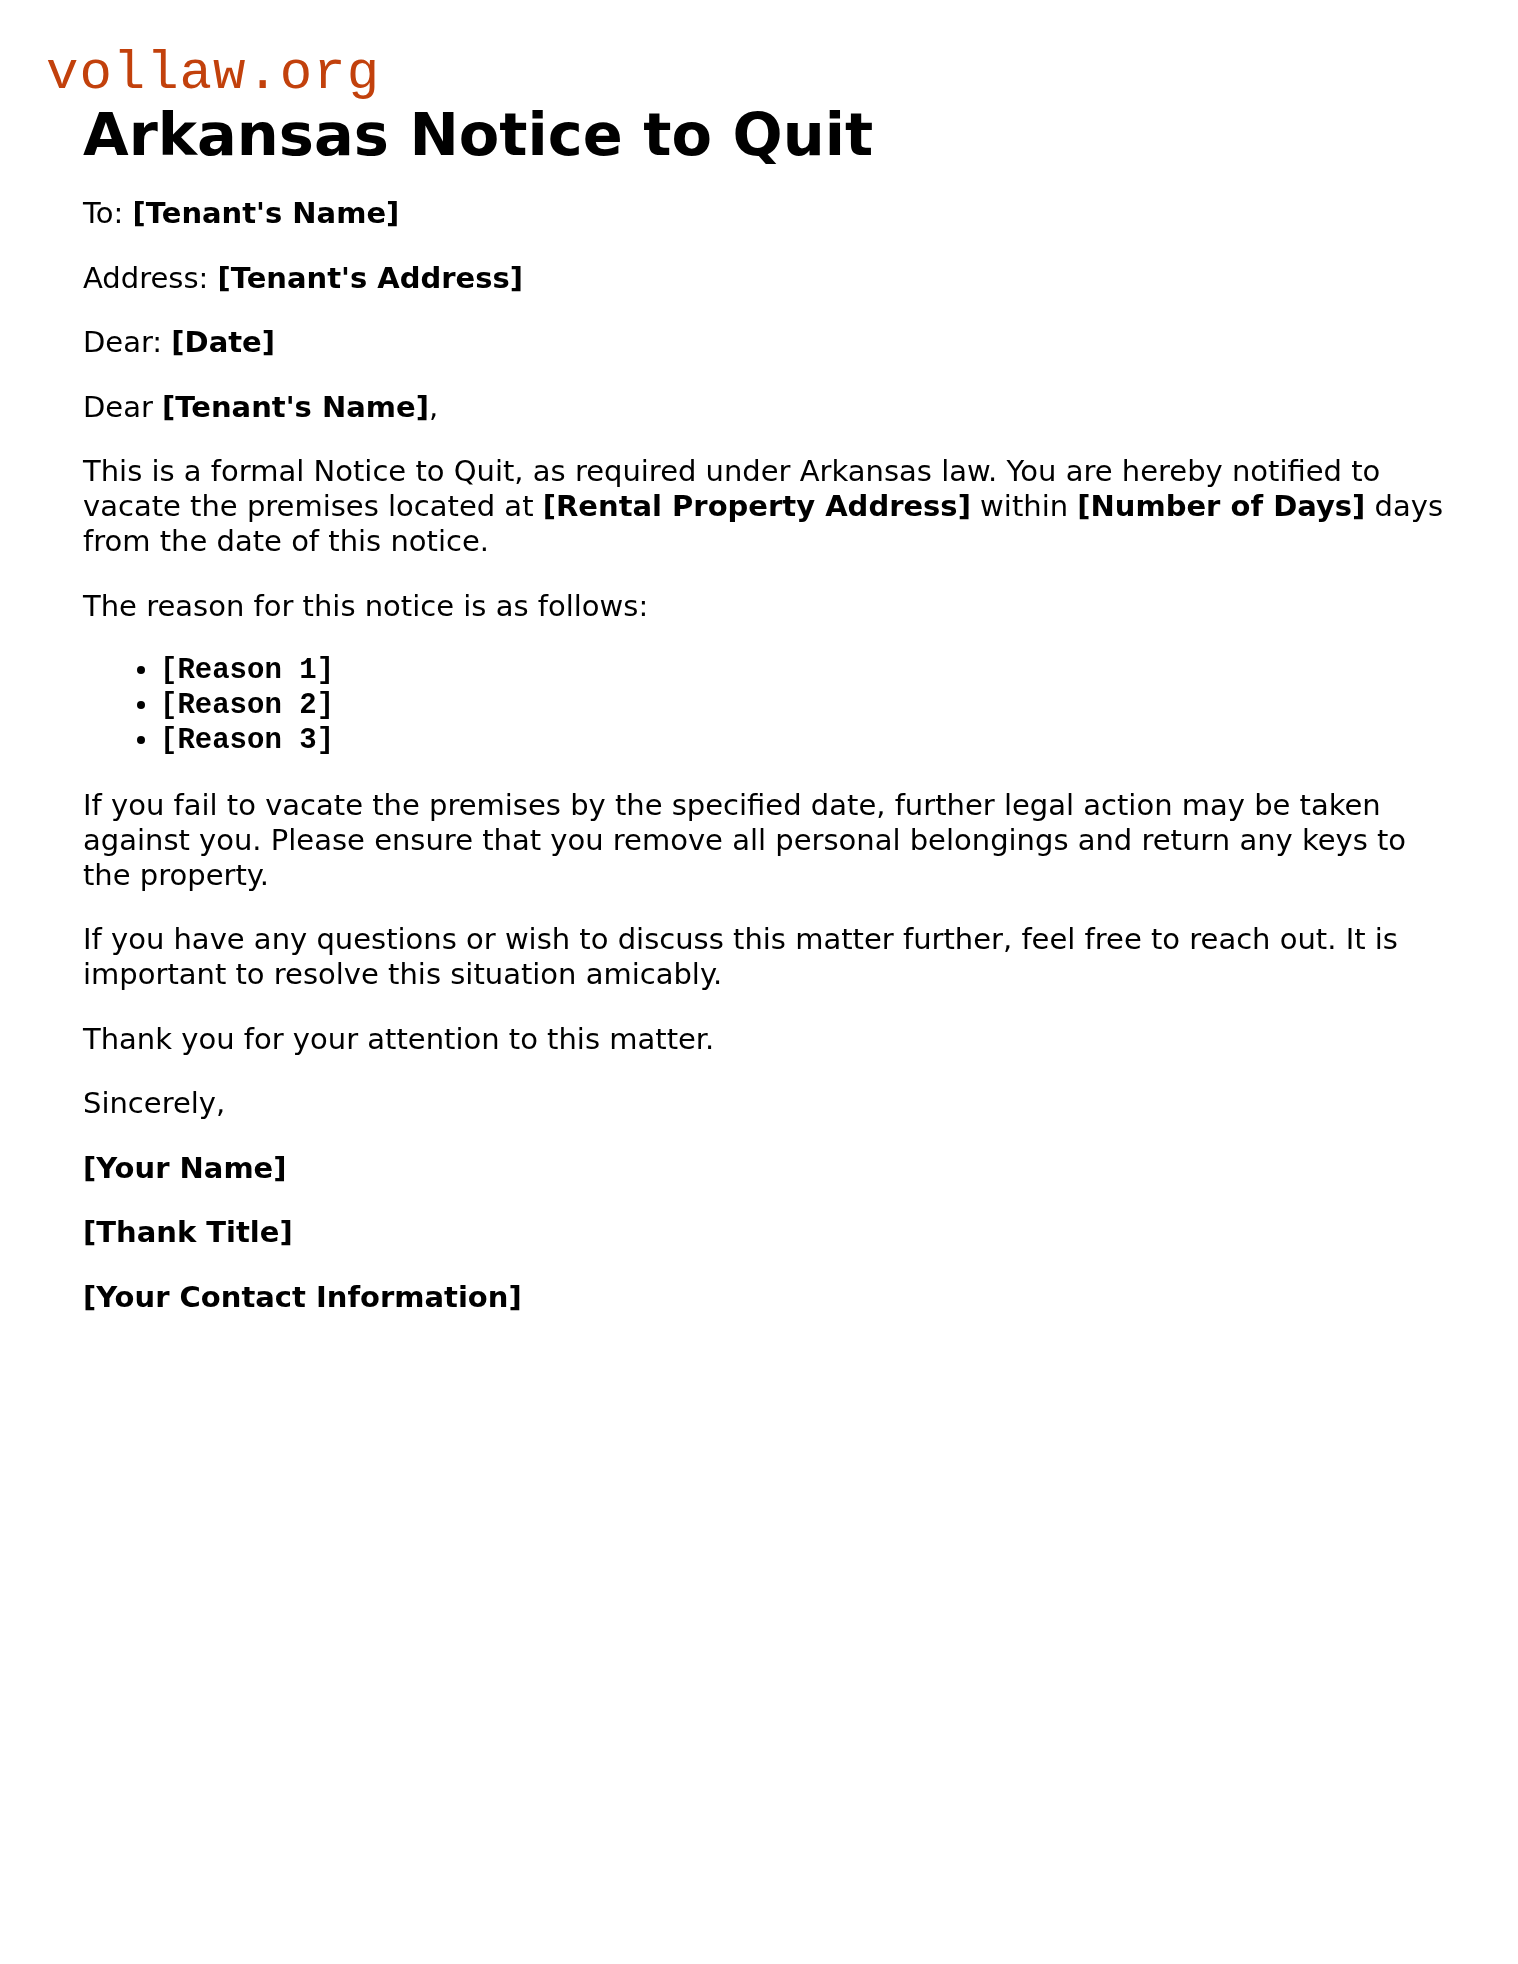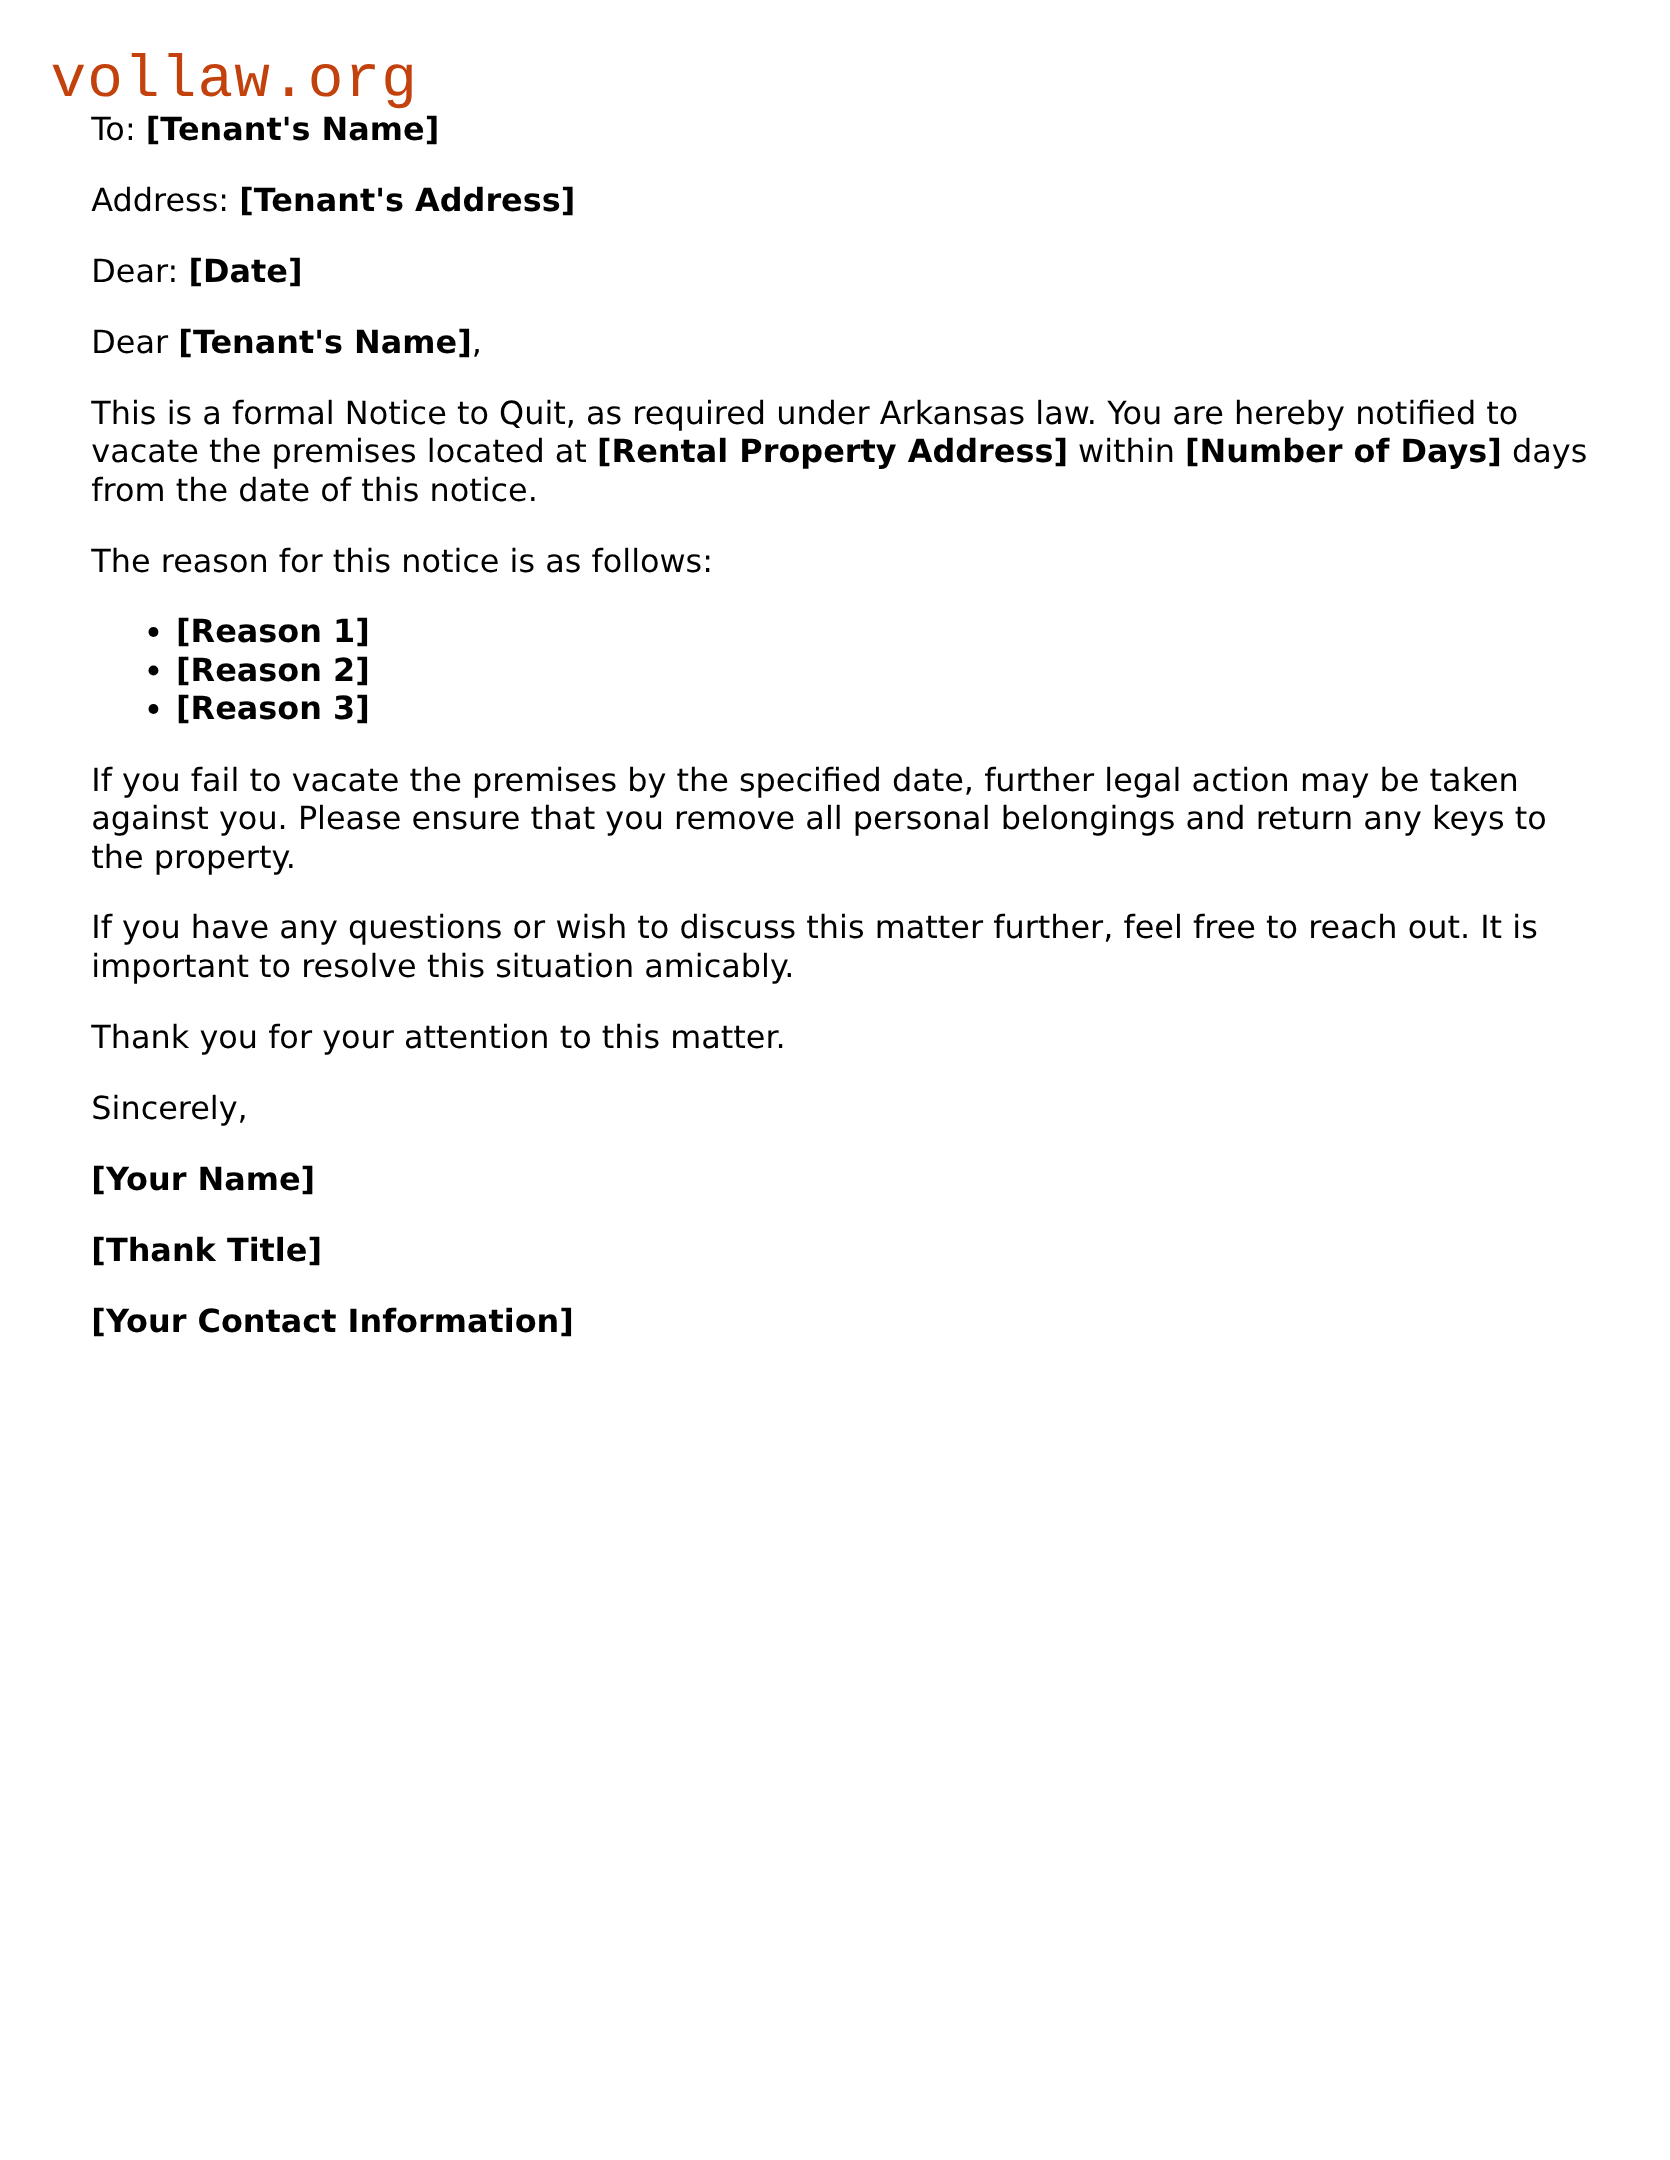--- a/index.html
+++ b/index.html
@@ -13,30 +13,31 @@
     .page {
       position: absolute; left: 83px; top: 100px; width: 1370px;
       font-family: "DejaVu Sans", sans-serif; font-size: 29px; line-height: 35px;
     }
     h1 {
       font-family: "DejaVu Sans", sans-serif; font-weight: bold;
       font-size: 59px; line-height: 70px; margin: 0 0 26px 0;
     }
     p { margin: 0 0 29.5px 0; }
     b { font-weight: bold; }
-    ul { margin: 0 0 29.5px 0; padding-left: 77px; }
+    ul { margin: 0 0 29.5px 0; padding-left: 77px; font-family: Liberation Mono, monospace; }
     ul li { margin: 0; padding: 0; }
     .sig p { font-weight: bold; }
   </style>
 </head>
 <body>
 
 <div class="watermark">vollaw.org</div>
 
 <div class="page">
+  <h1>Arkansas Notice to Quit</h1>
 
   <p>
     <span>To:</span>
     <b>[Tenant's Name]</b>
   </p>
   <p>
     <span>Address:</span>
     <b>[Tenant's Address]</b>
   </p>
   <p>

